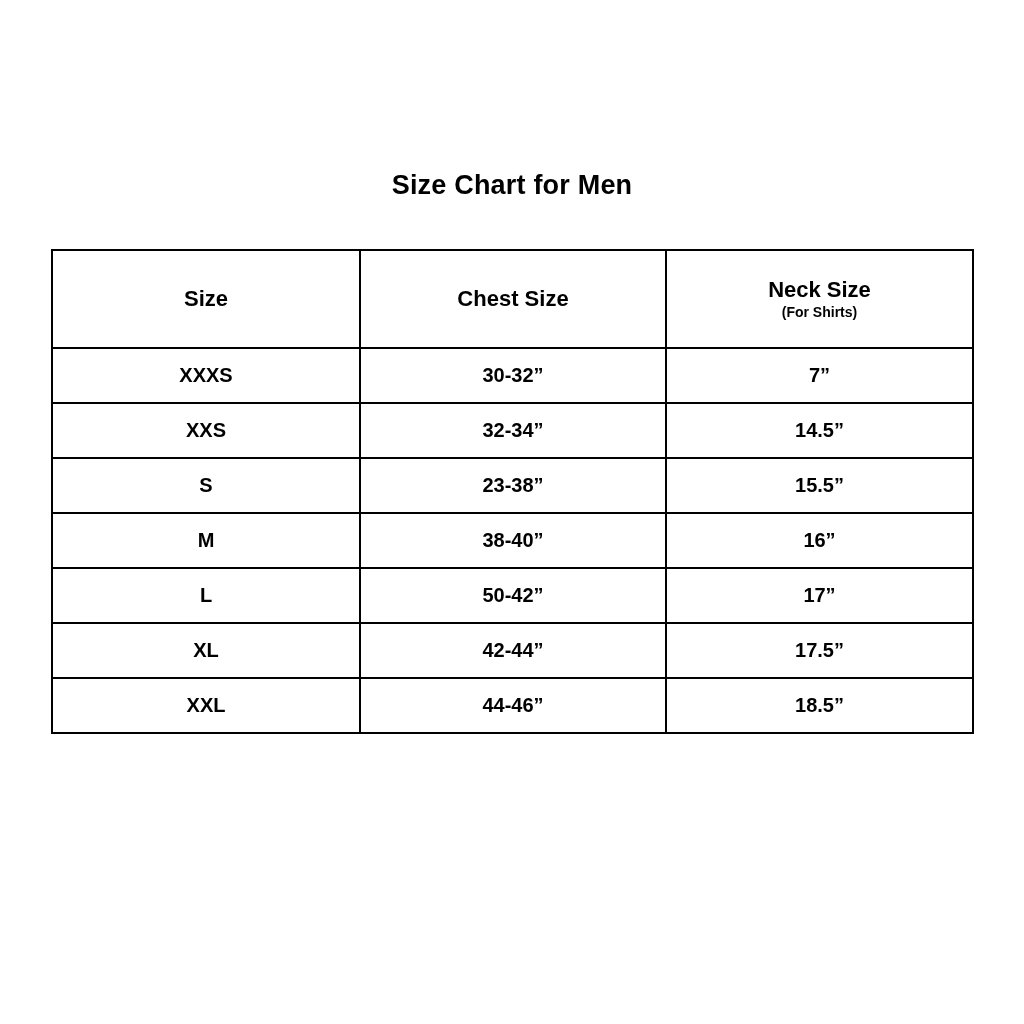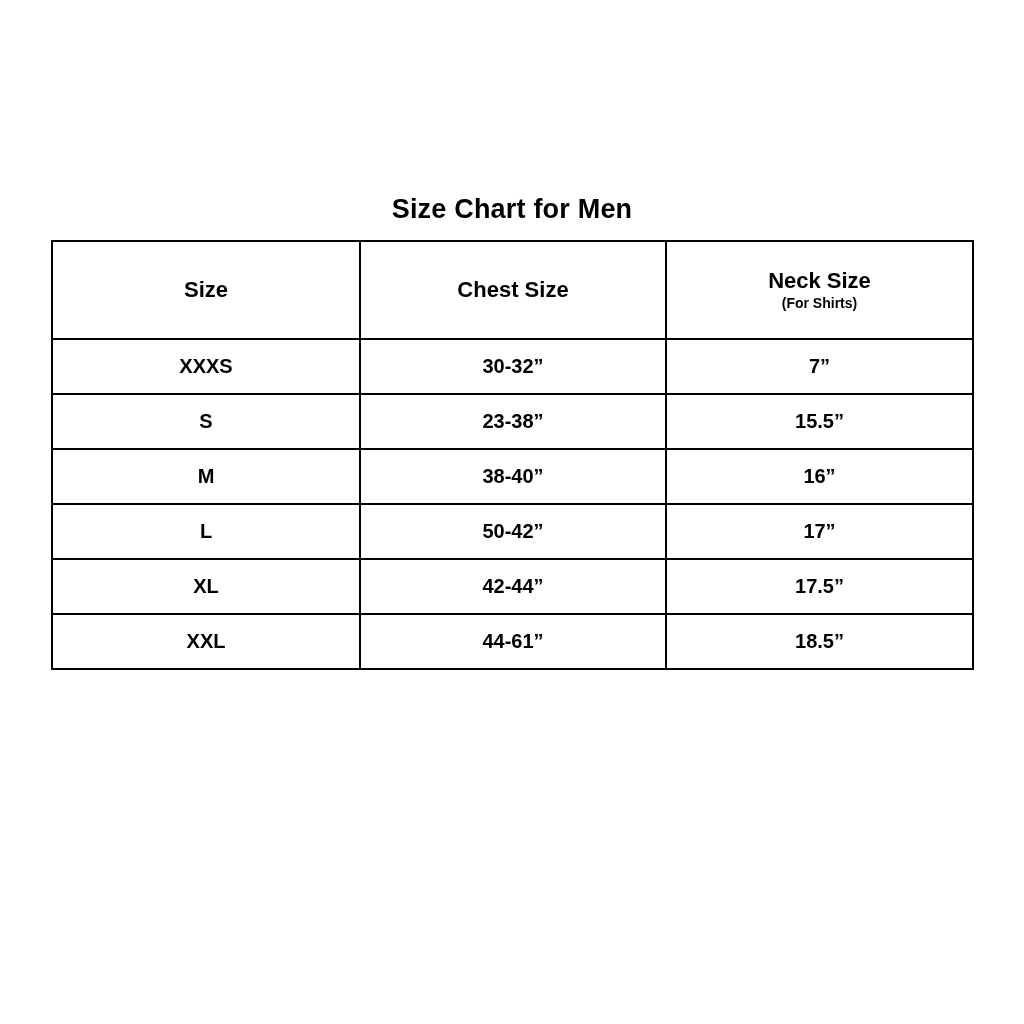--- a/index.html
+++ b/index.html
@@ -22,26 +22,25 @@
   }
   .chart-title {
     position: absolute;
     left: 0;
     top: 170px;
     width: 1024px;
     text-align: center;
     font-size: 27px;
     font-weight: bold;
     letter-spacing: 0.2px;
-    margin-top: 24px;
   }
   .size-table {
     position: absolute;
     left: 51px;
-    top: 240px;
+    top: 249px;
     width: 921px;
     border-collapse: collapse;
     table-layout: fixed;
   }
   .size-table col.c1 { width: 308px; }
   .size-table col.c2 { width: 306px; }
   .size-table col.c3 { width: 307px; }
   .size-table th,
   .size-table td {
     border: 2px solid #000000;
@@ -97,20 +96,25 @@
         </th>
       </tr>
     </thead>
     <tbody>
       <tr>
         <td class="sizecol">XXXS</td>
         <td>30-32”</td>
         <td>7”</td>
       </tr>
       <tr>
+        <td class="sizecol">XXS</td>
+        <td>32-34”</td>
+        <td>14.5”</td>
+      </tr>
+      <tr>
         <td class="sizecol">S</td>
         <td>23-38”</td>
         <td>15.5”</td>
       </tr>
       <tr>
         <td class="sizecol">M</td>
         <td>38-40”</td>
         <td>16”</td>
       </tr>
       <tr>
@@ -118,19 +122,19 @@
         <td>50-42”</td>
         <td>17”</td>
       </tr>
       <tr>
         <td class="sizecol">XL</td>
         <td>42-44”</td>
         <td>17.5”</td>
       </tr>
       <tr>
         <td class="sizecol">XXL</td>
-        <td>44-61”</td>
+        <td>44-46”</td>
         <td>18.5”</td>
       </tr>
     </tbody>
   </table>
 
 </div>
 
 </body></html>

